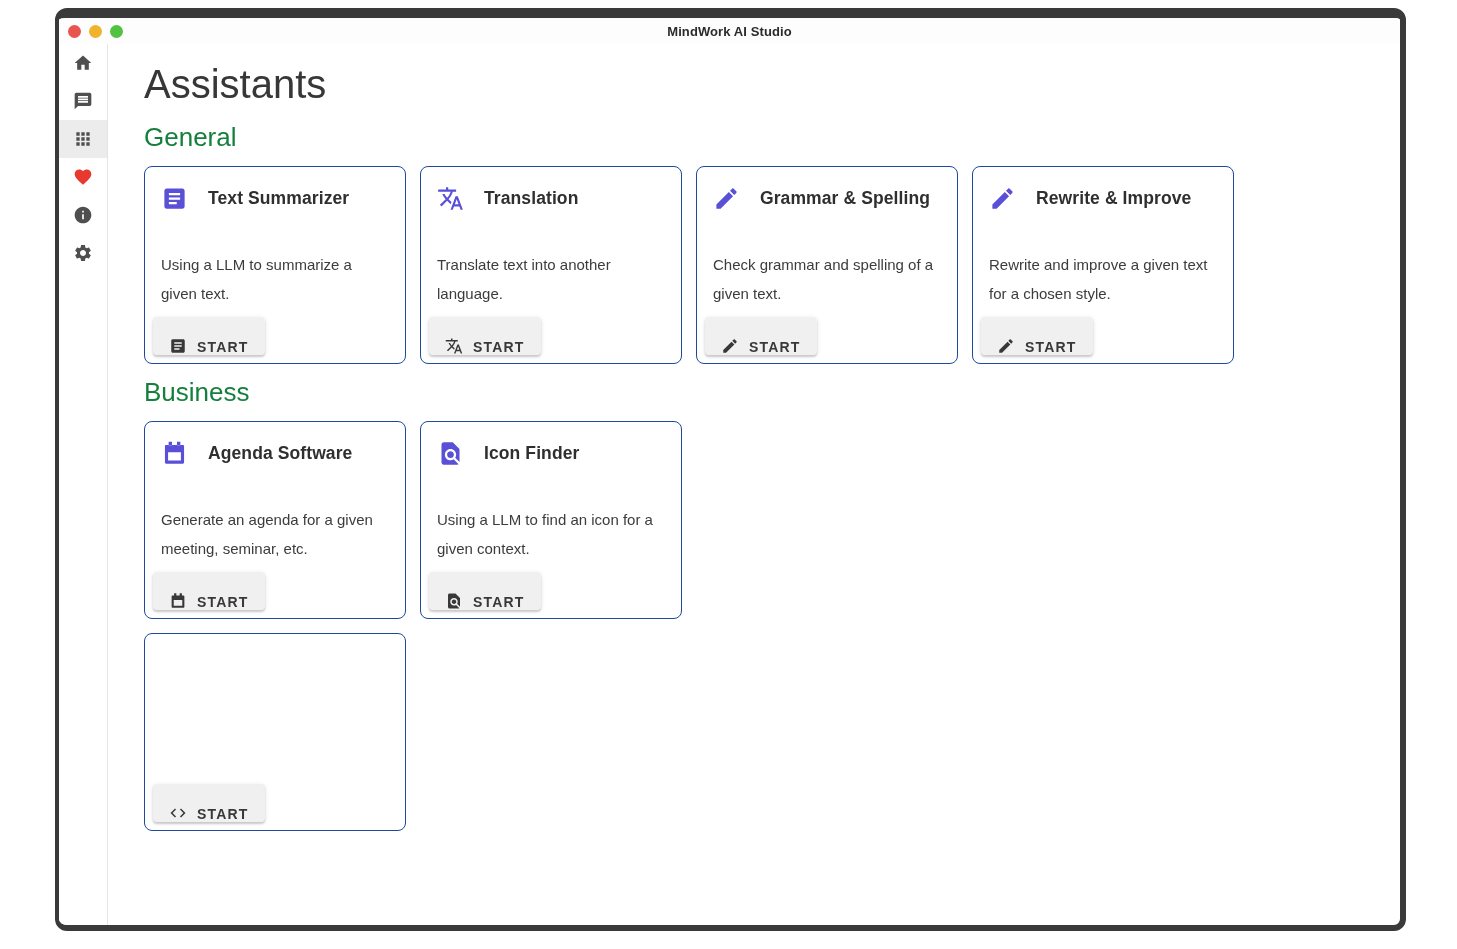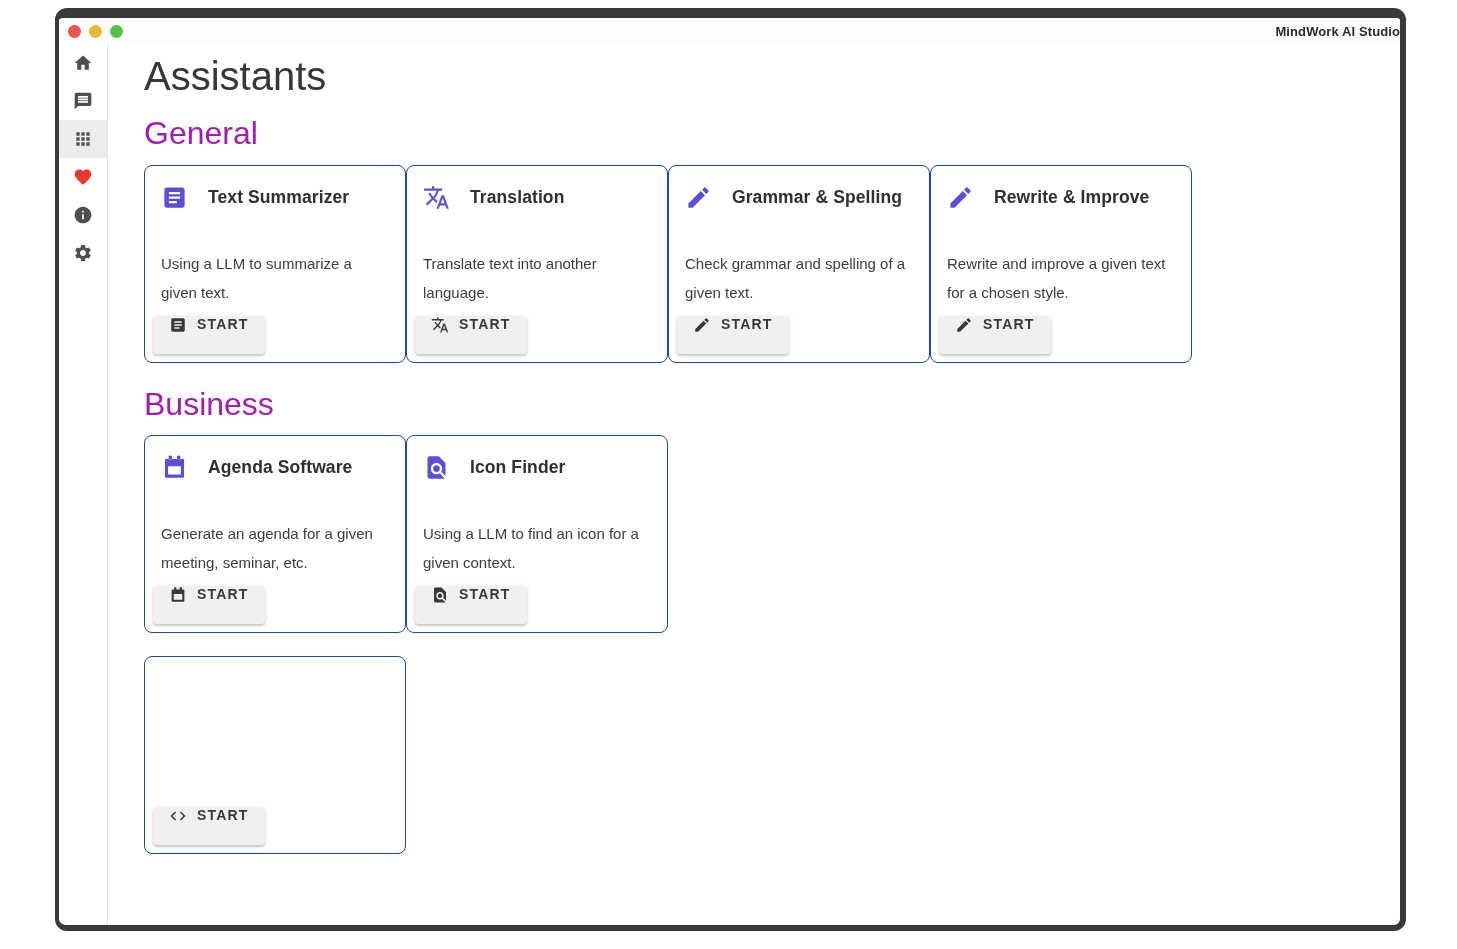--- a/index.html
+++ b/index.html
@@ -11,45 +11,45 @@
   .window{
     position:absolute;left:55px;top:8px;width:1351px;height:923px;
     box-sizing:border-box;background:#fff;
     border:solid var(--frame,#3A3A3A);
     border-width:10px 6px 6px 4px;border-radius:12px;overflow:hidden;
   }
   .titlebar{height:26px;position:relative;display:flex;align-items:center;background:#fdfdfd;}
   .lights{display:flex;gap:8px;padding-left:9px;position:relative;z-index:2;}
   .light{width:13px;height:13px;border-radius:50%;border:none;padding:0;cursor:pointer;}
   .win-title{
-    position:absolute;left:0;right:0;text-align:right;
+    position:absolute;left:0;right:0;text-align:center;
     font-size:13px;font-weight:700;color:#2B2B2B;letter-spacing:.1px;
   }
   .app-body{display:flex;height:calc(100% - 26px);}
   .sidebar{width:48px;flex:0 0 48px;border-right:1px solid #E4E4E4;display:flex;flex-direction:column;background:#fff;}
   .side-item{height:38px;display:flex;align-items:center;justify-content:center;color:#4F4F4F;cursor:pointer;}
   .side-item.selected{background:#ECECEC;}
   .side-icon svg{width:20px;height:20px;display:block;fill:currentColor;}
   .content{flex:1;padding:10px 20px 0 36px;overflow:hidden;}
-  h1{font-size:40px;font-weight:400;color:#373737;margin:0 0 16px;line-height:1.12;}
-  h2{font-size:32px;font-weight:400;color:#a21caf;margin:12px 0 13px;line-height:1.15;}
-  .card-row{display:flex;margin-bottom:23px;}
+  h1{font-size:40px;font-weight:400;color:#373737;margin:8px 0 16px;line-height:1.12;}
+  h2{font-size:26px;font-weight:400;color:#15803d;margin:12px 0 13px;line-height:1.15;}
+  .card-row{display:flex;gap:14px;margin-bottom:14px;}
   .card{
     width:262px;height:198px;box-sizing:border-box;flex:0 0 262px;
     border:1.4px solid var(--card-border,#1C4A9E);border-radius:8px;
     background:#fff;position:relative;padding:18px 16px;
   }
   .card-head{display:flex;align-items:center;gap:20px;}
   .card-icon{color:var(--accent,#5A4FD7);}
   .card-icon svg{width:27px;height:27px;display:block;fill:currentColor;}
   .card-title{font-size:17.5px;font-weight:600;color:#2F2F2F;letter-spacing:.1px;}
   .card-desc{margin-top:38px;font-size:15px;line-height:29px;color:#3C3C3C;padding-right:2px;}
   .start-btn{
     position:absolute;left:8px;bottom:8px;height:38px;padding:0 16px;
-    display:flex;align-items:flex-start;gap:10px;
+    display:flex;align-items:flex-end;gap:10px;
     background:#F0F0F0;border:none;border-radius:4px;
     box-shadow:0 2px 2px rgba(0,0,0,.16),0 1px 5px rgba(0,0,0,.10);
     font-family:inherit;font-size:14px;font-weight:600;letter-spacing:1.2px;
     color:#383838;cursor:pointer;
   }
   .btn-icon{color:#383838;}
   .btn-icon svg{width:18px;height:18px;display:block;fill:currentColor;}
 </style>
 </head>
 <body>

